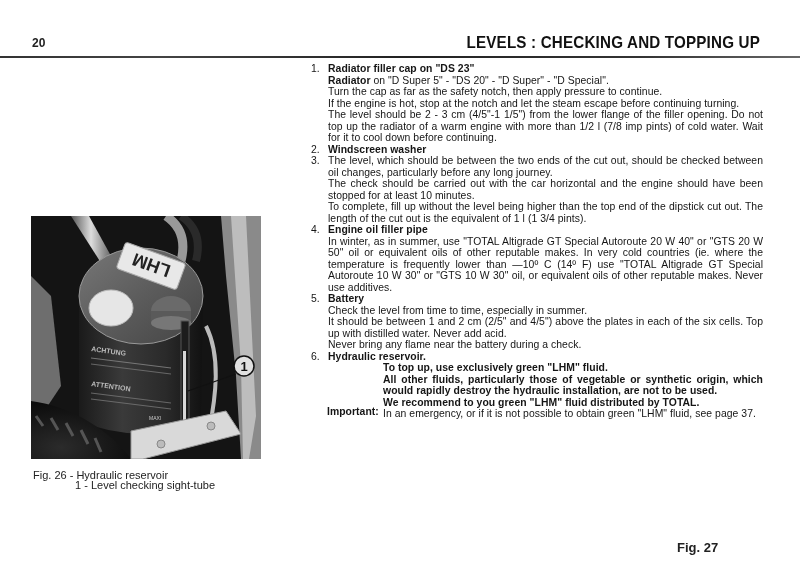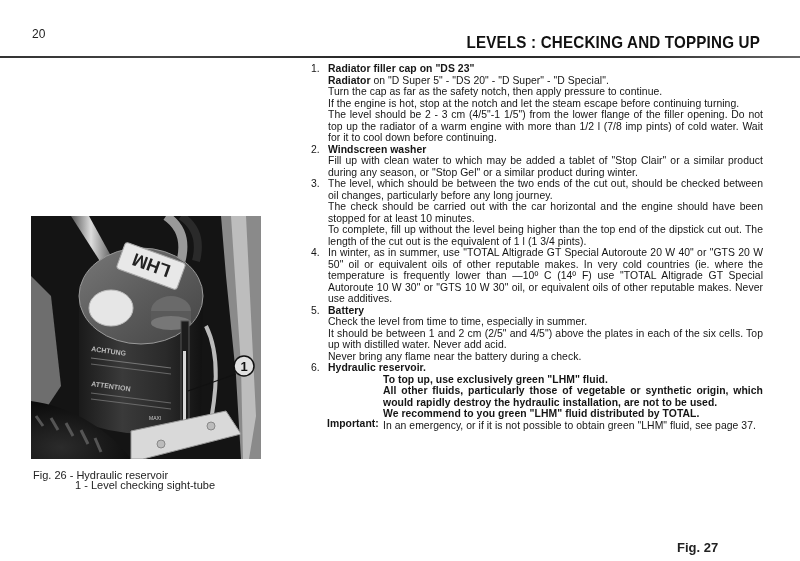--- a/index.html
+++ b/index.html
@@ -1,17 +1,17 @@
 <!DOCTYPE html>
 <html><head>
 <meta charset="utf-8">
 <style>
   html, body { margin:0; padding:0; }
   body { width:800px; height:561px; background:#ffffff; position:relative; overflow:hidden; color:#111; font-family:"Liberation Sans", sans-serif; }
-  .page-num { position:absolute; left:32px; top:27px; font-size:12px; font-family:"Liberation Sans Narrow","Liberation Sans", sans-serif; color:#222; }
+  .page-num { position:absolute; left:32px; top:36px; font-size:12px; font-family:"Liberation Sans Narrow","Liberation Sans", sans-serif; color:#222;font-weight:bold; }
   .page-title { position:absolute; right:40px; top:33px; font-size:16.5px; font-weight:bold; letter-spacing:0.2px; color:#111; transform:scaleX(0.92); transform-origin:right center; }
   .rule { position:absolute; left:0; right:0; top:56px; height:2px; background:linear-gradient(to right,#333 0%,#444 20%,#222 50%,#333 80%,#666 100%); }
   .content { position:absolute; left:311px; top:63px; width:452px; font-size:10.4px; line-height:11.5px; color:#151515; letter-spacing:0.05px; }
   .item { position:relative; padding-left:17px; }
   .item .num { position:absolute; left:0; top:0; }
   .item .head { font-weight:bold; }
   .item p { margin:0; text-align:justify; }
   b { font-weight:bold; }
   .important { position:relative; padding-left:56px; }
   .important .lbl { position:absolute; left:0; top:0; font-weight:bold;margin-top:44px; }
@@ -127,32 +127,32 @@
     <div class="head">Radiator filler cap on "DS 23"</div>
     <p><b>Radiator</b><span> on "D Super 5" - "DS 20" - "D Super" - "D Special".</span></p>
     <p>Turn the cap as far as the safety notch, then apply pressure to continue.</p>
     <p>If the engine is hot, stop at the notch and let the steam escape before continuing turning.</p>
     <p>The level should be 2 - 3 cm (4/5"-1 1/5") from the lower flange of the filler opening. Do not top up the radiator of a warm engine with more than 1/2 l (7/8 imp pints) of cold water.  Wait for it to cool down before continuing.</p>
   </div>
 
   <div class="item">
     <span class="num">2.</span>
     <div class="head">Windscreen washer</div>
-    <p>Fill up with clean water to which may be added a tablet of "Stop Clair" or a similar product during any season, or "Stop Gel" or a similar product during winter.</p>
   </div>
 
   <div class="item">
     <span class="num">3.</span>
     <p>The level, which should be between the two ends of the cut out, should be checked between oil changes, particularly before any long journey.</p>
     <p>The check should be carried out with the car horizontal and the engine should have been stopped for at least 10 minutes.</p>
     <p>To complete, fill up without the level being higher than the top end of the dipstick cut out. The length of the cut out is the equivalent of 1 l (1 3/4 pints).</p>
   </div>
 
   <div class="item">
     <span class="num">4.</span>
+    <div class="head">Engine oil filler pipe</div>
     <p>In winter, as in summer, use "TOTAL Altigrade GT Special Autoroute 20 W 40" or "GTS 20 W 50" oil or equivalent oils of other reputable makes.  In very cold countries (ie. where the temperature is frequently lower than —10º C (14º F) use "TOTAL Altigrade GT Special Autoroute 10 W 30" or "GTS 10 W 30" oil, or equivalent oils of other reputable makes.  Never use additives.</p>
   </div>
 
   <div class="item">
     <span class="num">5.</span>
     <div class="head">Battery</div>
     <p>Check the level from time to time, especially in summer.</p>
     <p>It should be between 1 and 2 cm (2/5" and 4/5") above the plates in each of the six cells.  Top up with distilled water.  Never add acid.</p>
     <p>Never bring any flame near the battery during a check.</p>
   </div>

